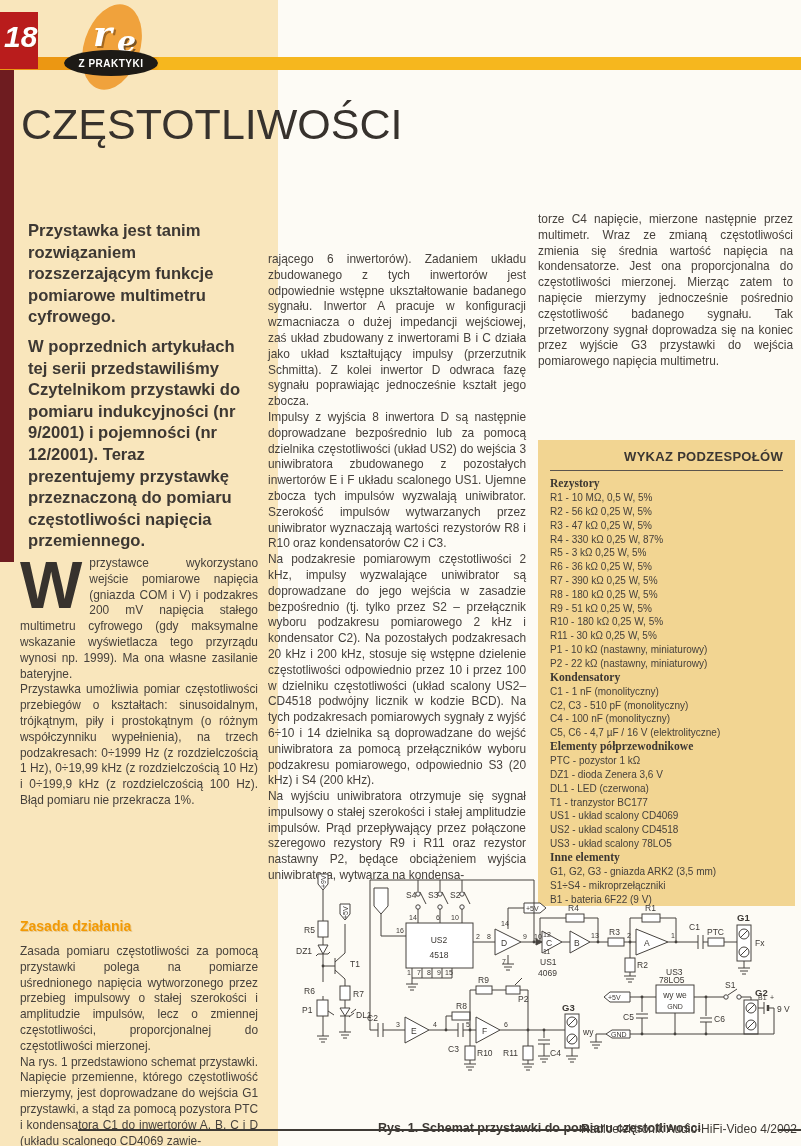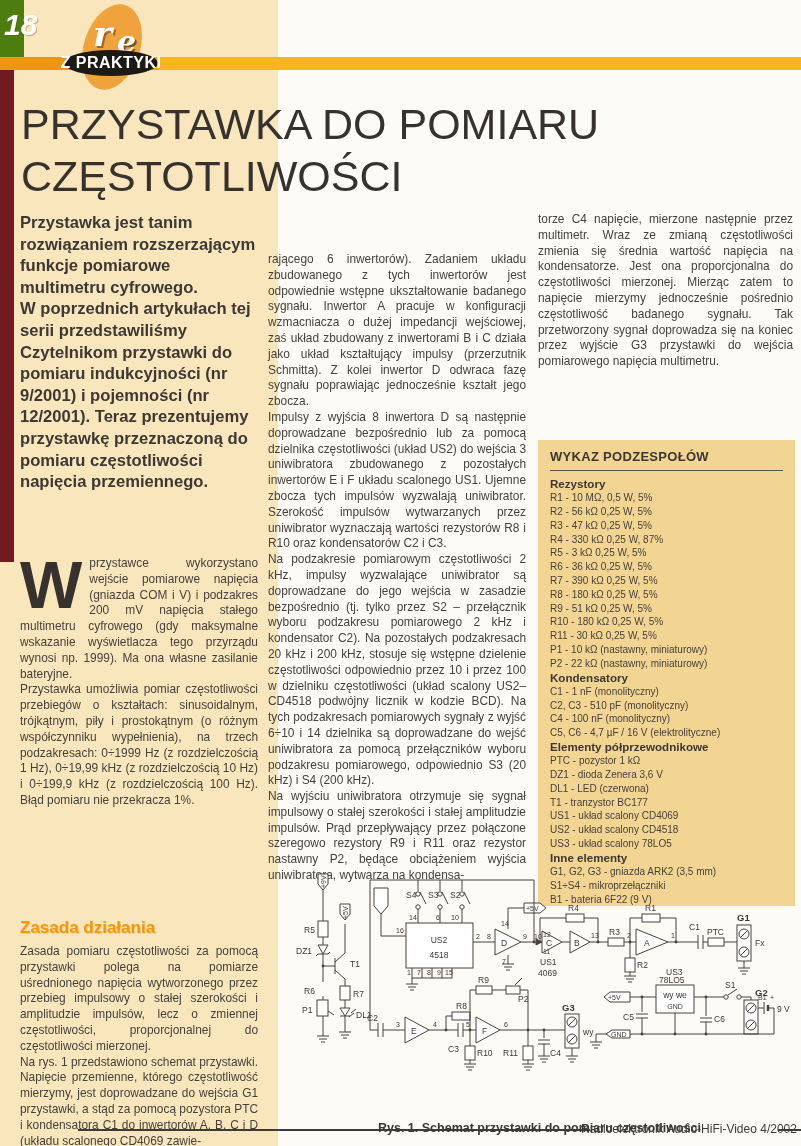--- a/index.html
+++ b/index.html
@@ -1,52 +1,52 @@
 <!DOCTYPE html>
 <html><head>
 <meta charset="utf-8">
 <style>
   html,body{margin:0;padding:0;background:#e8e4dc;}
   .page{position:relative;width:801px;height:1146px;background:#fdfbf5;overflow:hidden;
         font-family:"Liberation Sans",sans-serif;color:#45403b;}
   .cream-panel{position:absolute;left:0;top:0;width:278px;height:1146px;background:#f9e6bc;}
   .maroon-bar{position:absolute;left:0;top:70px;width:14px;height:492px;background:#6e1c20;}
-  .pagenum-box{position:absolute;left:0;top:0;width:24px;height:57px;background:#4d7c0f;}
+  .pagenum-box{position:absolute;left:0;top:12px;width:38px;height:57px;background:#b91c1c;}
   .pagenum{position:absolute;left:4px;top:8px;font-size:30px;font-weight:bold;font-style:italic;
            color:#fff;text-shadow:1px 1px 0 rgba(120,60,0,.35);}
   .orange-bar{position:absolute;left:0;top:57px;width:801px;height:13px;
               background:linear-gradient(90deg,#ec9712 0%,#ec9712 19%,#f6b71e 20%,#f6b71e 100%);}
   .logo-ellipse{position:absolute;left:84px;top:3px;width:56px;height:88px;background:#f0a23c;
                 border-radius:50%;transform:rotate(18deg);}
   .logo-r{position:absolute;left:93px;top:12px;font-family:"DejaVu Serif",serif;font-style:italic;
           font-weight:bold;font-size:36px;color:#fff;text-shadow:2px 2px 0 rgba(70,35,0,.45);}
   .logo-e{position:absolute;left:117px;top:24px;font-family:"DejaVu Serif",serif;font-style:italic;
           font-weight:bold;font-size:30px;color:#fff;text-shadow:2px 2px 0 rgba(40,30,20,.6);}
   .badge-oval{position:absolute;left:64px;top:50px;width:94px;height:26px;background:#1d1a16;
               border-radius:50%;display:flex;align-items:center;justify-content:center;}
-  .badge-text{color:#fff;font-size:16px;font-weight:bold;letter-spacing:.5px;white-space:nowrap;}
+  .badge-text{color:#fff;font-size:10px;font-weight:bold;letter-spacing:.5px;white-space:nowrap;}
   .title{position:absolute;left:21px;top:98px;width:760px;font-size:43px;line-height:52px;
          color:#37322d;letter-spacing:0;}
   .lead{position:absolute;left:20px;top:212px;width:240px;font-size:16.6px;line-height:21.6px;
         font-weight:bold;color:#3d3833;}
-  .lead p{margin:0;}
+  .lead p{margin:8px;}
   .body{font-size:11.9px;line-height:15.8px;text-align:justify;color:#46413c;}
   .body p{margin:0;}
   .col1-body{position:absolute;left:20px;top:556px;width:238px;}
   .dropcap{float:left;font-size:66px;line-height:52px;font-weight:bold;color:#37322d;margin:3px 7px 0 0;}
-  .sec-heading{position:absolute;left:20px;top:918px;width:238px;font-size:17px;font-weight:bold;
+  .sec-heading{position:absolute;left:20px;top:918px;width:238px;font-size:14px;font-weight:bold;
                color:#f29a05;text-shadow:1px 1px 0 rgba(180,120,30,.25);}
   .col1-body2{position:absolute;left:20px;top:944px;width:238px;}
   .col2{position:absolute;left:268px;top:212px;width:258px;margin-top:40px;}
   .col3{position:absolute;left:538px;top:212px;width:255px;}
   .compbox{position:absolute;left:538px;top:440px;width:257px;height:466px;background:#f2d592;
            box-sizing:border-box;padding:9px 12px;}
-  .compbox-title{font-size:13px;font-weight:bold;color:#3c3732;letter-spacing:.3px;padding-bottom:6px;}
+  .compbox-title{font-size:13px;font-weight:bold;color:#3c3732;letter-spacing:.3px;padding-bottom:6px;text-align:right;}
   .compbox-rule{border-top:1.5px solid #5a544d;margin-bottom:6px;}
-  .comp-sec{font-size:11.6px;font-weight:bold;color:#3c3732;line-height:14.2px;}
+  .comp-sec{font-size:11.6px;font-weight:bold;color:#3c3732;line-height:14.2px;font-family:Liberation Serif, serif;}
   .comp-item{font-size:10px;color:#46413c;line-height:13.8px;}
   .schem{position:absolute;left:278px;top:866px;width:523px;height:246px;}
   .schem svg{width:100%;height:100%;}
   .slbl{font-family:"Liberation Sans",sans-serif;font-size:8.5px;fill:#3c3834;}
   .sm{font-size:7px;}
   .bd{font-size:9.5px;font-weight:bold;}
   .fig-caption{position:absolute;left:278px;top:1085px;width:523px;text-align:center;
                font-size:12.5px;font-weight:bold;color:#3c3732;margin-top:36px;}
   .footer-line-left{position:absolute;left:78px;top:1129px;width:512px;border-top:2px solid #3e3a35;}
   .footer-text{position:absolute;left:581px;top:1122px;font-size:12px;color:#3e3a35;}
@@ -64,21 +64,20 @@
     <span class="pagenum">18</span>
   </div>
   <div class="logo-ellipse"></div>
   <span class="logo-r">r</span>
   <span class="logo-e">e</span>
   <div class="badge-oval">
     <span class="badge-text">Z PRAKTYKI</span>
   </div>
 
   <div class="title">
-    <div>PRZYSTAWKA DO POMIARU</div>
     <div>CZĘSTOTLIWOŚCI</div>
   </div>
 
   <div class="lead">
     <p>Przystawka jest tanim rozwiązaniem rozszerzającym funkcje pomiarowe multimetru cyfrowego.</p>
     <p>W poprzednich artykułach tej serii przedstawiliśmy Czytelnikom przystawki do pomiaru indukcyjności (nr 9/2001) i pojemności (nr 12/2001). Teraz prezentujemy przystawkę przeznaczoną do pomiaru częstotliwości napięcia przemiennego.</p>
   </div>
 
   <div class="col1-body body">
     <p><span class="dropcap">W</span><span>przystawce wykorzystano wejście pomiarowe napięcia (gniazda COM i V) i podzakres 200 mV napięcia stałego multimetru cyfrowego (gdy maksymalne wskazanie wyświetlacza tego przyrządu wynosi np. 1999). Ma ona własne zasilanie bateryjne.</span></p>

